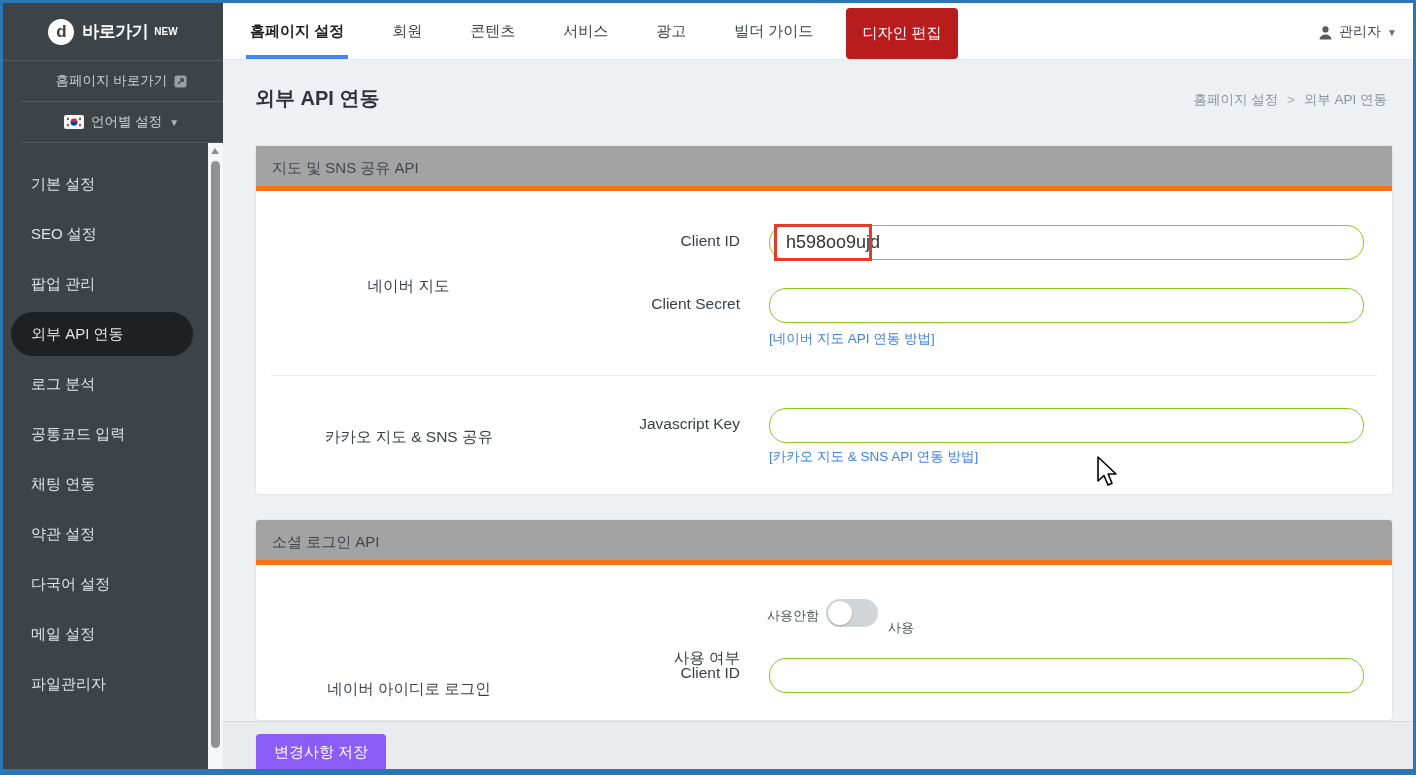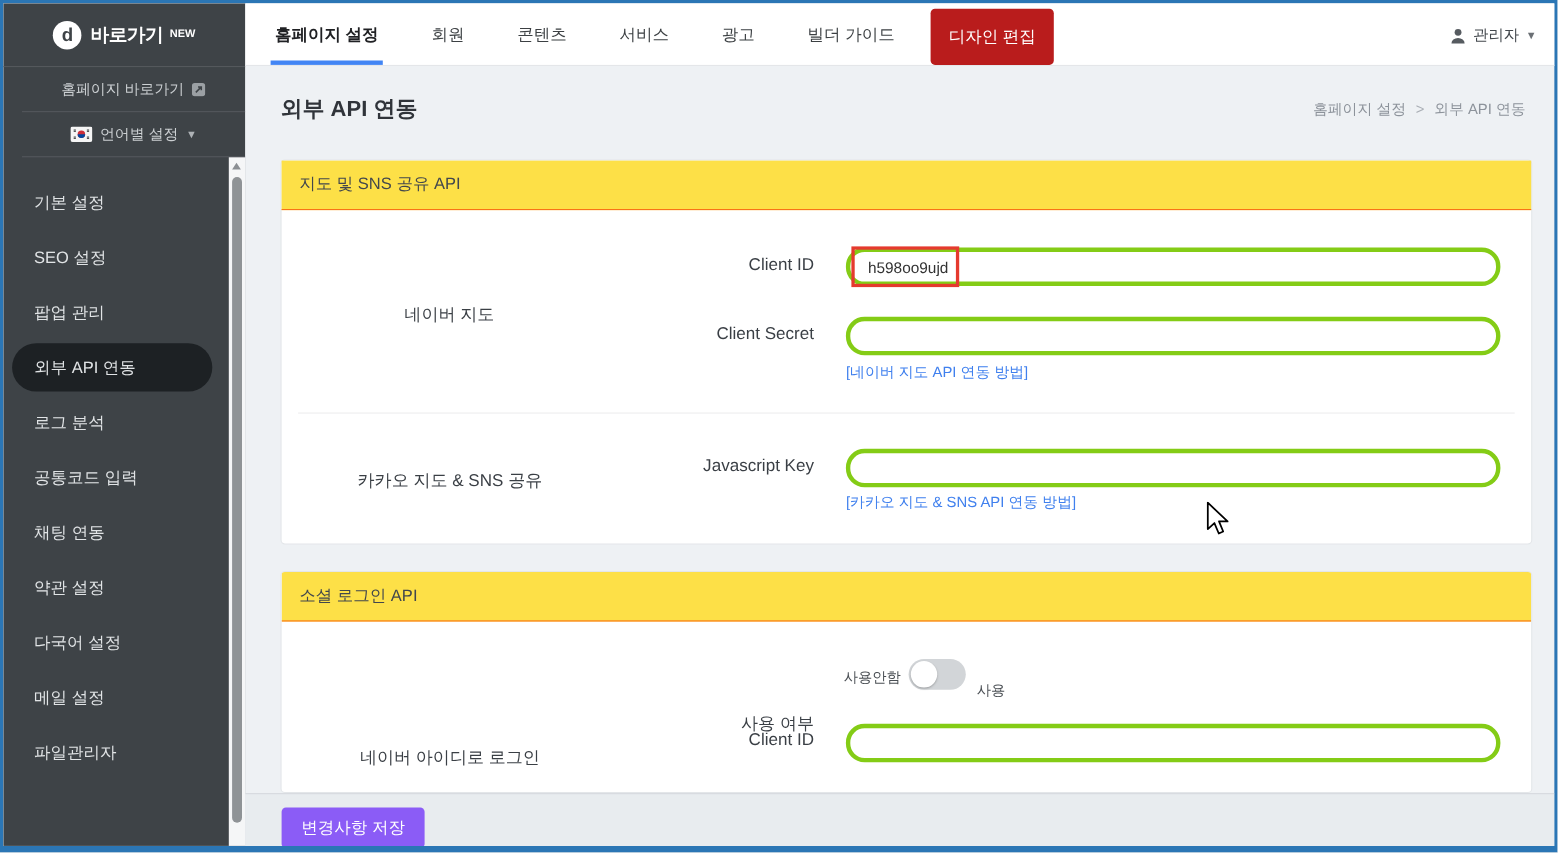--- a/index.html
+++ b/index.html
@@ -46,29 +46,29 @@
   .admin .caret { font-size:10px; color:#6b7075; }
 
   
   .content { position:absolute; left:220px; top:57px; right:0; bottom:0; background:#eef1f4; }
   .page-title { position:absolute; left:32px; top:25px; font-size:20px; font-weight:700; color:#30343a; }
   .breadcrumb { position:absolute; right:26px; top:31px; font-size:13.5px; color:#8d939b; }
   .breadcrumb .sep { margin:0 5px; color:#a9aeb5; }
 
   .card { position:absolute; left:32px; width:1138px; background:#fff; border:1px solid #e3e6e9;
           border-radius:4px; }
-  .card-header { height:45px; line-height:44px; padding-left:16px; background:#fde047;
-                 border-bottom:1px solid #f97316; font-size:15px; color:#42474d; }
+  .card-header { height:45px; line-height:44px; padding-left:16px; background:#a3a3a3;
+                 border-bottom:5px solid #f97316; font-size:15px; color:#42474d; }
   .card1 { top:85px; height:350px; }
   .card2 { top:459px; height:202px; overflow:hidden; }
 
   .sec-name { position:absolute; font-size:15.5px; color:#3a3f45; text-align:center; }
   .fld-label { position:absolute; width:200px; text-align:right; font-size:15.5px; color:#3a3f45; }
-  .pill-input { position:absolute; left:513px; width:595px; height:35px; border:4px solid #84cc16;
-                border-radius:17px; padding:0 16px; font-size:14px; color:#333; background:#fff; outline:none;
+  .pill-input { position:absolute; left:513px; width:595px; height:35px; border:1px solid #84cc16;
+                border-radius:17px; padding:0 16px; font-size:18px; color:#333; background:#fff; outline:none;
                 font-family:"Liberation Sans","DejaVu Sans",sans-serif; }
   .hl-box { position:absolute; left:518px; width:98px; height:37px; border:3px solid #e53a2e; }
   .api-link { position:absolute; left:513px; font-size:13.5px; color:#4080ee; text-decoration:none; cursor:pointer; }
   .divider { position:absolute; left:15px; right:15px; height:1px; background:#ededee; }
 
   .toggle-text { position:absolute; font-size:13px; color:#4a4f54; }
   .toggle { position:absolute; left:570px; top:79px; width:52px; height:28px; background:#d2d5d8;
             border-radius:14px; cursor:pointer; }
   .knob { position:absolute; left:2px; top:2px; width:24px; height:24px; background:#fff;
           border-radius:50%; box-shadow:0 1px 2px rgba(0,0,0,.25); }

